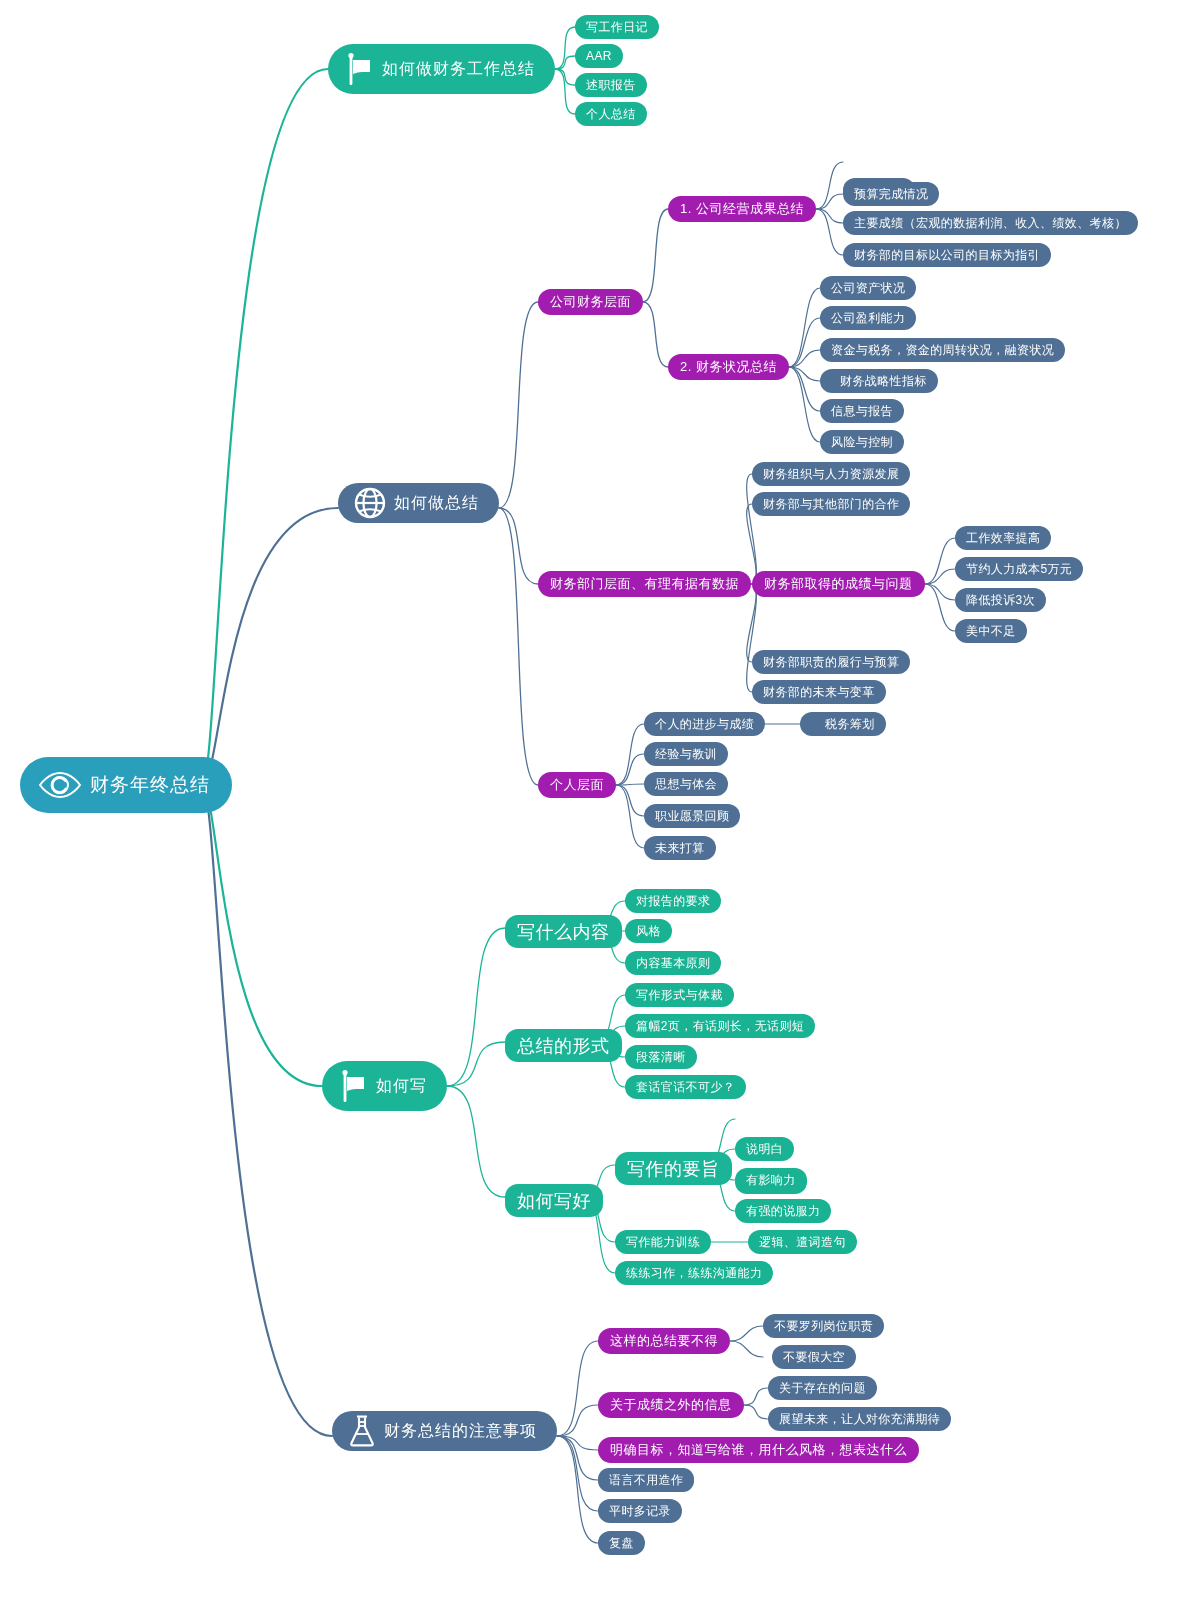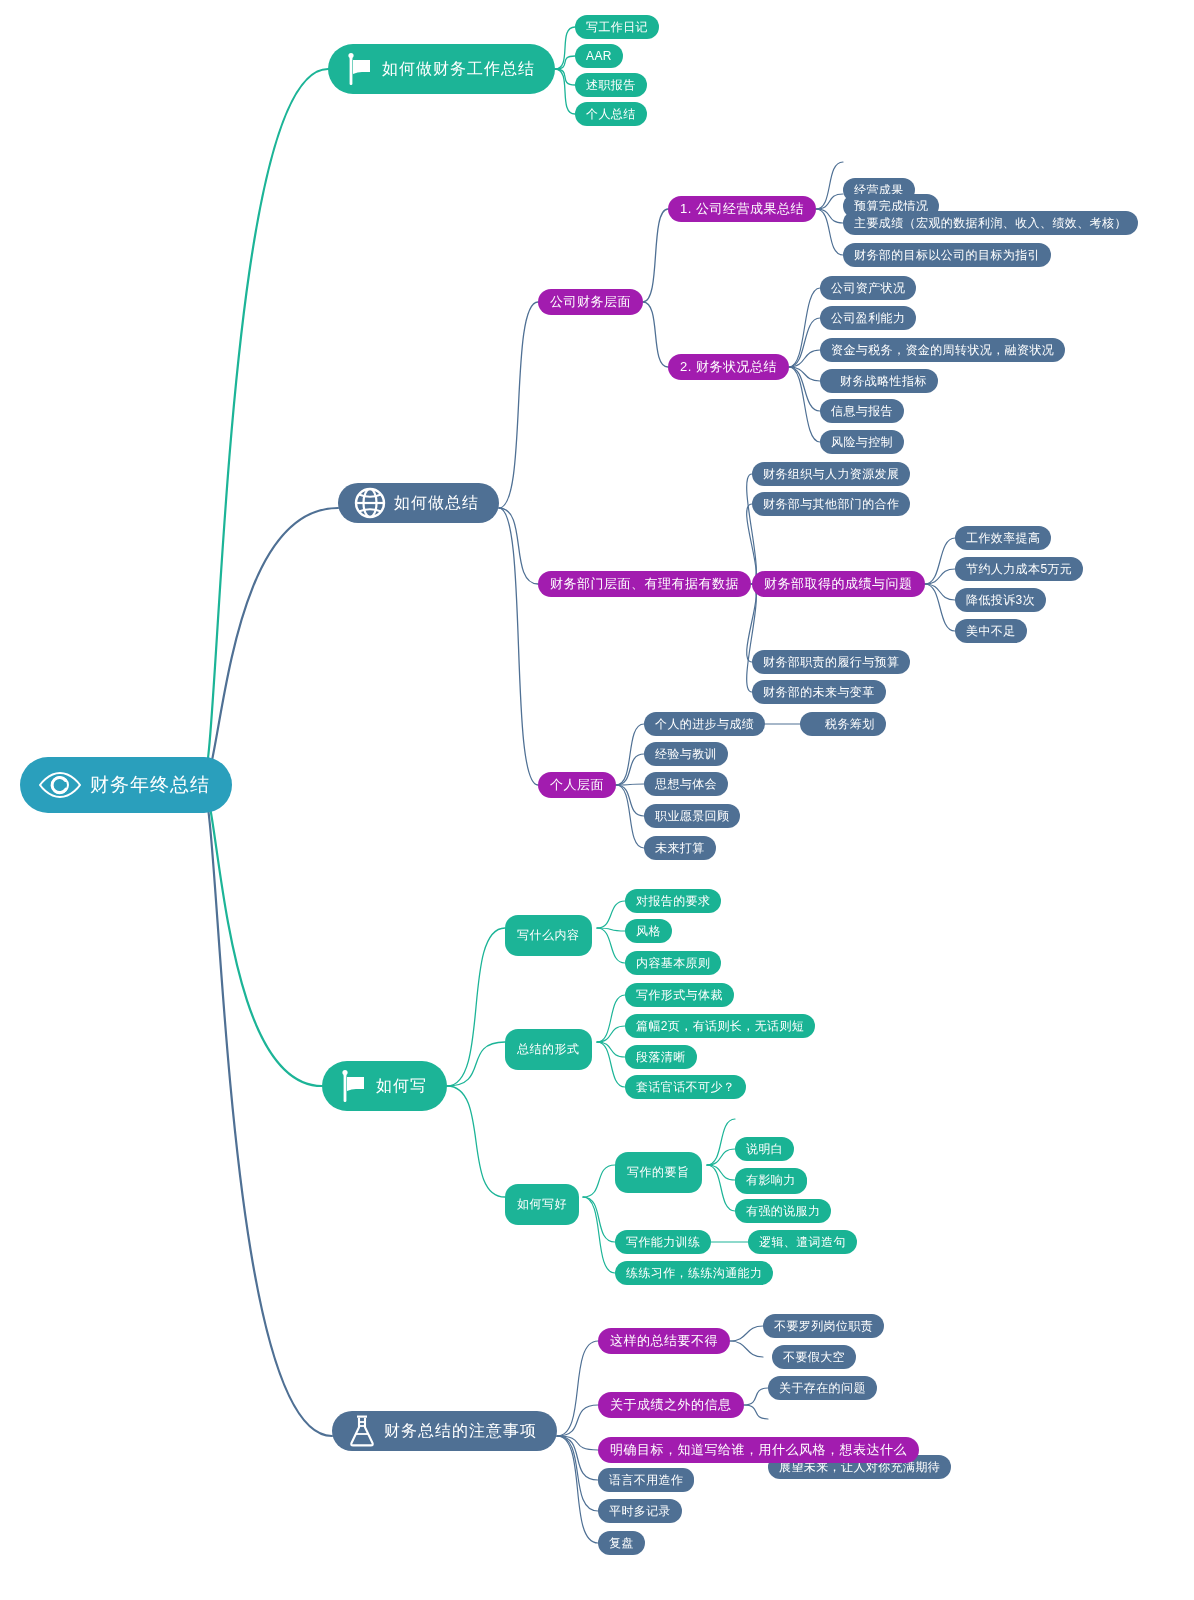--- a/index.html
+++ b/index.html
@@ -6,21 +6,21 @@
   body{font-family:"Liberation Sans","DejaVu Sans",sans-serif;}
   #canvas{position:relative;width:1194px;height:1600px;background:#fff;overflow:hidden;}
   svg.links{position:absolute;left:0;top:0;width:1194px;height:1600px;pointer-events:none;}
   .node{position:absolute;display:flex;align-items:center;box-sizing:border-box;
         color:#ffffff;white-space:nowrap;border-radius:999px;
         font-family:"Liberation Sans","DejaVu Sans",sans-serif;}
   .node .lbl{display:inline-block;}
   .root{background:#2a9fbc;height:56px;padding:0 22px 0 18px;font-size:19px;letter-spacing:1px;border-radius:28px;}
   .main-g{background:#1cb497;height:50px;padding:0 20px 0 16px;font-size:16px;letter-spacing:1px;border-radius:25px;}
   .main-b{background:#4f7094;height:40px;padding:0 20px 0 16px;font-size:16px;letter-spacing:1px;border-radius:25px;}
-  .lv2-g{background:#1cb497;height:41px;padding:12px 12px;font-size:12px;letter-spacing:.5px;border-radius:13px;}
+  .lv2-g{background:#1cb497;height:33px;padding:12px 12px;font-size:18px;letter-spacing:.5px;border-radius:13px;}
   .lv2-b{background:#a21caf;height:26px;padding:0 12px;font-size:13px;letter-spacing:.5px;border-radius:13px;}
   .lv3-g{background:#19b394;height:24px;padding:0 11px;font-size:12px;letter-spacing:.4px;border-radius:12px;}
   .lv3-b{background:#4f7094;height:24px;padding:0 11px;font-size:12px;letter-spacing:.4px;border-radius:12px;}
   .ico{flex:0 0 auto;margin-right:8px;display:inline-flex;align-items:center;justify-content:center;}
   .ico svg{display:block;}
 </style>
 </head>
 <body>
 
 <div id="canvas">
@@ -139,21 +139,21 @@
       </div>
       <div class="node lv2-b" style="left: 538px; top: 289px;">
         <span class="lbl">公司财务层面</span>
       </div>
       <div class="node lv2-b" style="left: 668px; top: 196px;">
         <span class="lbl">1. 公司经营成果总结</span>
       </div>
       <div class="node lv3-b" style="left: 843px; top: 150px; margin-top: 28px;">
         <span class="lbl">经营成果</span>
       </div>
-      <div class="node lv3-b" style="left: 843px; top: 182px; margin-top: 12px;">
+      <div class="node lv3-b" style="left: 843px; top: 182px;">
         <span class="lbl">预算完成情况</span>
       </div>
       <div class="node lv3-b" style="left: 843px; top: 211px;">
         <span class="lbl">主要成绩（宏观的数据利润、收入、绩效、考核）</span>
       </div>
       <div class="node lv3-b" style="left: 843px; top: 243px;">
         <span class="lbl">财务部的目标以公司的目标为指引</span>
       </div>
       <div class="node lv2-b" style="left: 668px; top: 354px;">
         <span class="lbl">2. 财务状况总结</span>
@@ -311,21 +311,21 @@
       </div>
       <div class="node lv3-b" style="left: 772px; top: 1345px;">
         <span class="lbl">不要假大空</span>
       </div>
       <div class="node lv2-b" style="left: 598px; top: 1392px;">
         <span class="lbl">关于成绩之外的信息</span>
       </div>
       <div class="node lv3-b" style="left: 768px; top: 1376px;">
         <span class="lbl">关于存在的问题</span>
       </div>
-      <div class="node lv3-b" style="left: 768px; top: 1455px;">
+      <div class="node lv3-b" style="left: 768px; top: 1407px;">
         <span class="lbl">展望未来，让人对你充满期待</span>
       </div>
       <div class="node lv2-b" style="left: 598px; top: 1437px;">
         <span class="lbl">明确目标，知道写给谁，用什么风格，想表达什么</span>
       </div>
       <div class="node lv3-b" style="left: 598px; top: 1468px; border-radius: 11px;">
         <span class="lbl">语言不用造作</span>
       </div>
       <div class="node lv3-b" style="left: 598px; top: 1499px;">
         <span class="lbl">平时多记录</span>

